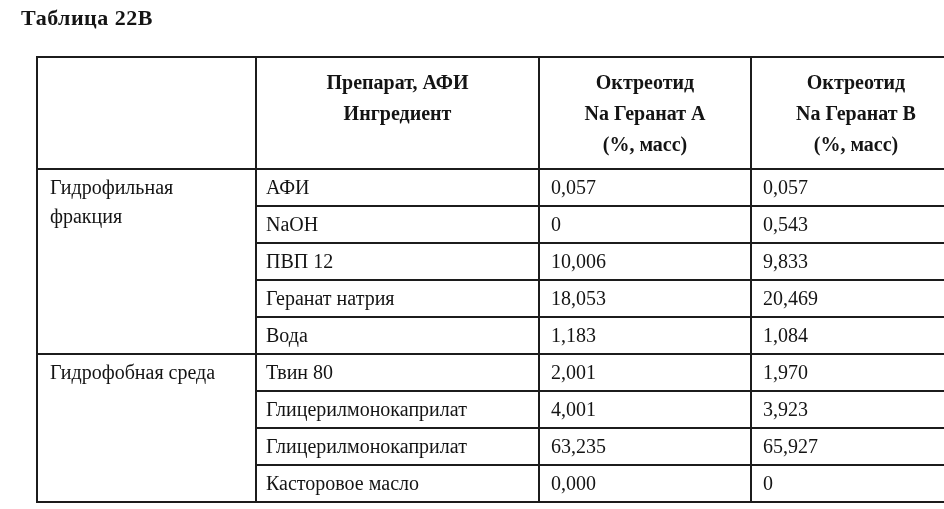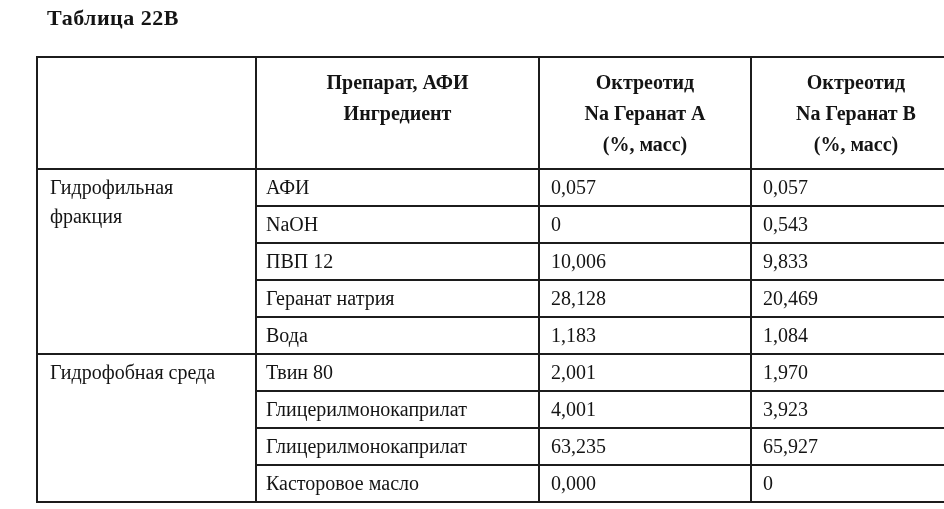--- a/index.html
+++ b/index.html
@@ -17,21 +17,20 @@
     overflow: hidden;
   }
   #doc-title {
     position: absolute;
     left: 21px;
     top: 5px;
     font-size: 22px;
     font-weight: bold;
     letter-spacing: 0.5px;
     white-space: nowrap;
-    margin-left: 26px;
   }
   table#comp-table {
     position: absolute;
     left: 8px;
     top: 56px;
     width: 924px;
     border-collapse: collapse;
     table-layout: fixed;
     font-size: 20px;
     margin-left: 28px;
@@ -127,21 +126,21 @@
           <td class="val-cell">0</td>
           <td class="val-cell">0,543</td>
         </tr>
         <tr>
           <td class="ingr-cell">ПВП 12</td>
           <td class="val-cell">10,006</td>
           <td class="val-cell">9,833</td>
         </tr>
         <tr>
           <td class="ingr-cell">Геранат натрия</td>
-          <td class="val-cell">28,128</td>
+          <td class="val-cell">18,053</td>
           <td class="val-cell">20,469</td>
         </tr>
         <tr>
           <td class="ingr-cell">Вода</td>
           <td class="val-cell">1,183</td>
           <td class="val-cell">1,084</td>
         </tr>
         <tr>
           <td class="group-cell" rowspan="4">Гидрофобная среда</td>
           <td class="ingr-cell">Твин 80</td>

